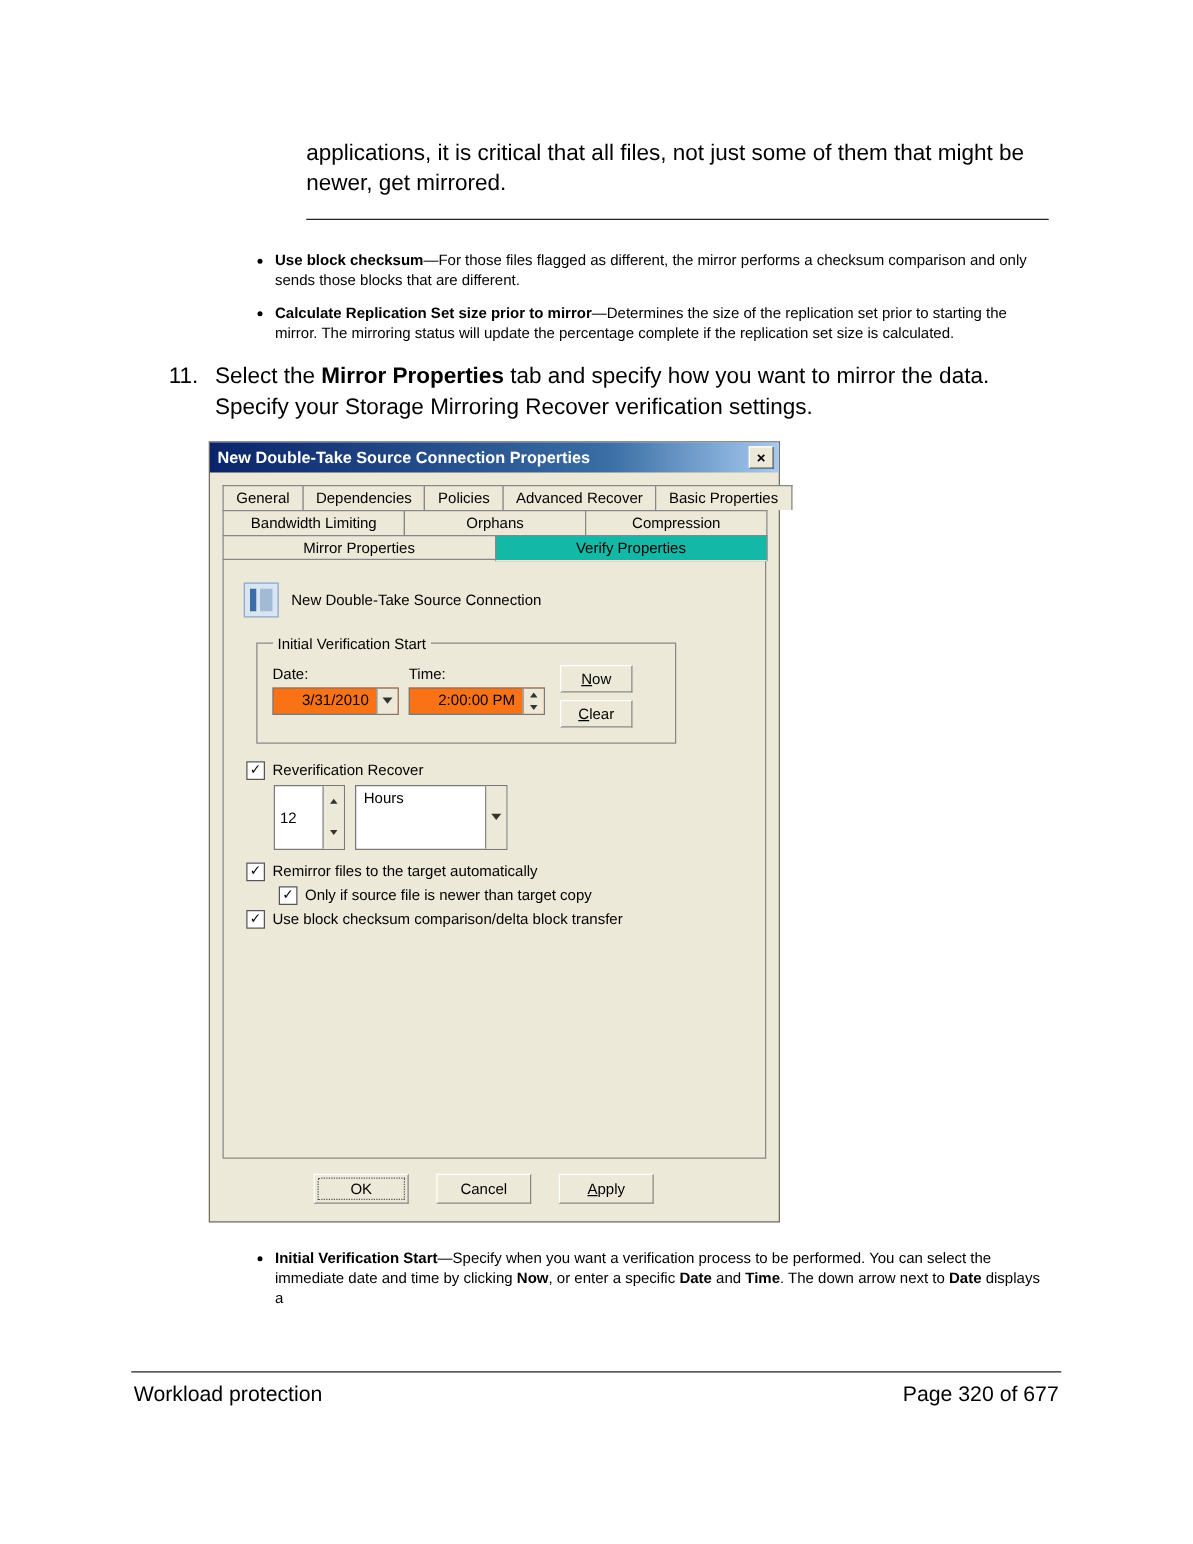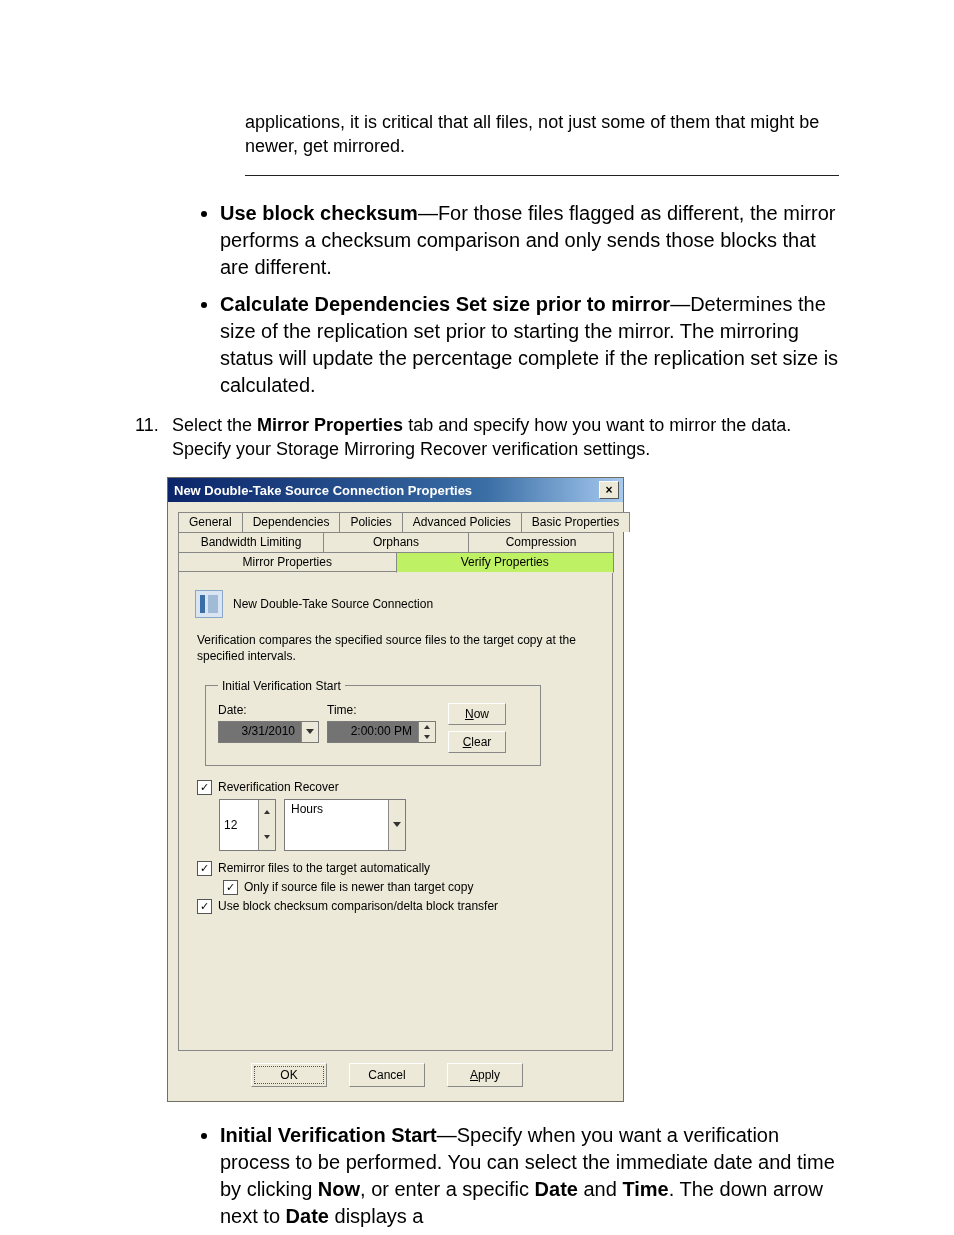--- a/index.html
+++ b/index.html
@@ -27,21 +27,21 @@
     border: none;
     border-top: 1.5px solid #222;
     margin: 16px 0 24px 0;
   }
   ul.bullets {
     list-style: disc;
     padding-left: 20px;
     margin: 0 10px 0 95px;
   }
   ul.bullets li {
-    font-size: 20px;
+    font-size: 12px;
     line-height: 1.35;
     margin-bottom: 10px;
   }
   .step11 {
     margin-left: 30px;
     margin-right: 10px;
     font-size: 18px;
     line-height: 1.35;
     margin-top: 14px;
     margin-bottom: 16px;
@@ -101,21 +101,21 @@
   .tab {
     border: 1px solid #888;
     border-bottom: none;
     background: #ece9d8;
     padding: 2px 10px 3px 10px;
     margin-right: -1px;
     position: relative;
     white-space: nowrap;
   }
   .tab.active {
-    background: #bef264;
+    background: #14b8a6;
     z-index: 2;
     border-bottom: 1px solid #ece9d8;
     margin-bottom: -1px;
   }
   .tab-panel {
     border: 1px solid #888;
     border-top: 1px solid #888;
     margin-top: -1px;
     padding: 18px 16px 80px 16px;
     min-height: 380px;
@@ -159,21 +159,21 @@
     display: flex;
     gap: 8px;
     align-items: flex-start;
   }
   .col { display: flex; flex-direction: column; }
   .col label { margin-bottom: 4px; }
   .field {
     display: flex;
     align-items: stretch;
     border: 1px solid #7a7a7a;
-    background: #737373;
+    background: #f97316;
     height: 20px;
   }
   .field .val {
     padding: 2px 6px;
     min-width: 70px;
     text-align: right;
     font-size: 12px;
   }
   .spin, .ddarrow {
     width: 16px;
@@ -297,21 +297,21 @@
   <div class="indent-block body-text">applications, it is critical that all files, not just some of them that might be newer, get mirrored.</div>
   <div class="indent-block">
       <hr class="hr">
     </div>
 
   <ul class="bullets">
     <li>
       <b>Use block checksum</b><span>—For those files flagged as different, the mirror performs a checksum comparison and only sends those blocks that are different.</span>
     </li>
     <li>
-      <b>Calculate Dependencies Set size prior to mirror</b><span>—Determines the size of the replication set prior to starting the mirror. The mirroring status will update the percentage complete if the replication set size is calculated.</span>
+      <b>Calculate Replication Set size prior to mirror</b><span>—Determines the size of the replication set prior to starting the mirror. The mirroring status will update the percentage complete if the replication set size is calculated.</span>
     </li>
   </ul>
 
   <div class="step11">
     <span class="num">11.</span>
     <span class="txt">
       <span>Select the </span><b>Mirror Properties</b><span> tab and specify how you want to mirror the data. Specify your Storage Mirroring Recover  verification settings.</span>
     </span>
   </div>
 
@@ -319,39 +319,38 @@
     <div class="titlebar">
       <span>New Double-Take Source Connection Properties</span>
       <span class="close-x">×</span>
     </div>
 
     <div class="tabs-area">
       <div class="tabrow">
         <div class="tab">General</div>
         <div class="tab">Dependencies</div>
         <div class="tab">Policies</div>
-        <div class="tab">Advanced Policies</div>
+        <div class="tab">Advanced Recover</div>
         <div class="tab">Basic Properties</div>
       </div>
       <div class="tabrow">
         <div class="tab" style="flex:1;text-align:center">Bandwidth Limiting</div>
         <div class="tab" style="flex:1;text-align:center">Orphans</div>
         <div class="tab" style="flex:1;text-align:center">Compression</div>
       </div>
       <div class="tabrow">
         <div class="tab" style="flex:1;text-align:center">Mirror Properties</div>
         <div class="tab active" style="flex:1;text-align:center">Verify Properties</div>
       </div>
 
       <div class="tab-panel">
         <div class="panel-heading-row">
           <div class="panel-icon"></div>
           <div>New Double-Take Source Connection</div>
         </div>
-        <div class="panel-desc">Verification compares the specified source files to the target copy at the specified intervals.</div>
 
         <fieldset class="group">
           <legend>Initial Verification Start</legend>
           <div class="two-col">
             <div class="col">
               <label>Date:</label>
               <div class="field">
                 <span class="val">3/31/2010</span>
                 <span class="ddarrow">
                     <span class="tri"></span>

